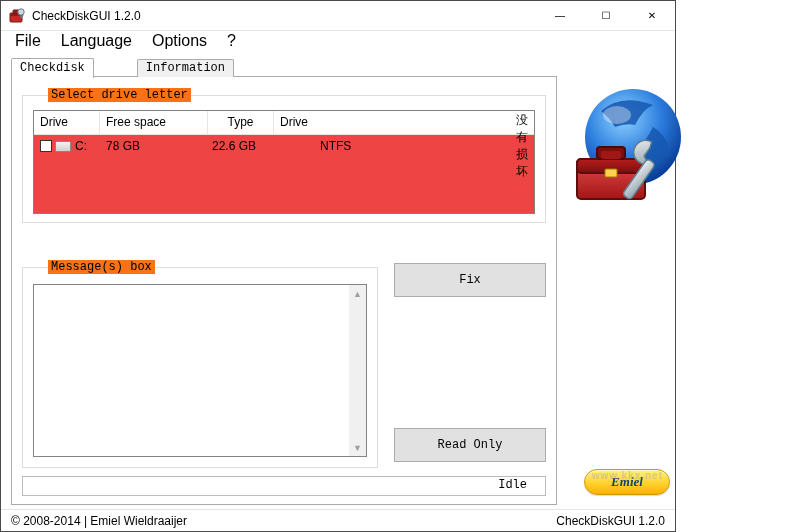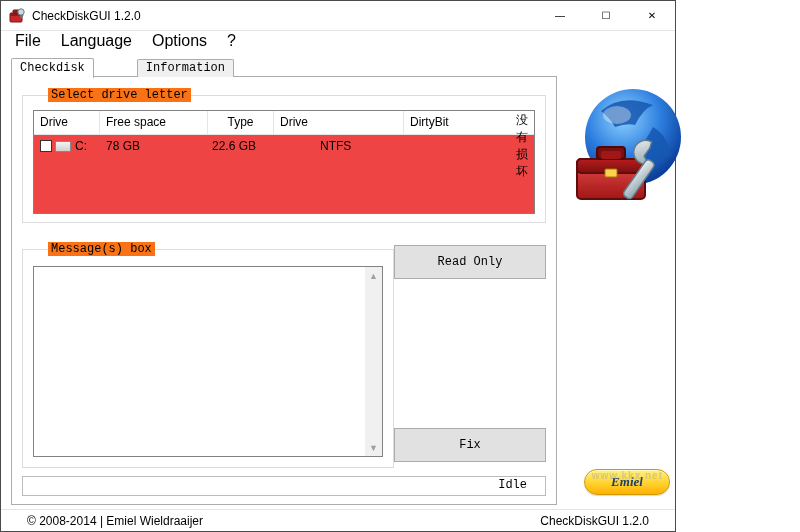--- a/index.html
+++ b/index.html
@@ -135,21 +135,21 @@
   .col-label { width: 130px; }
   .col-dirty { flex: 1; }
   .chk { width: 12px; height: 12px; border: 1px solid #333; margin-right: 3px; background: #fff; display: inline-block; }
   .drive-ico {
     width: 16px; height: 11px;
     background: linear-gradient(#f4f4f4,#cfcfcf);
     border: 1px solid #888; border-radius: 1px;
     margin-right: 4px; display: inline-block;
   }
   
-  .msg-row { display: flex; gap: 0; margin-top: 18px; flex: 1; }
+  .msg-row { display: flex; gap: 16px; margin-top: 36px; flex: 1; }
   .gb-msg { flex: 1; padding: 16px 10px 10px 10px; display: flex; }
   .msg-area {
     flex: 1;
     border: 1.5px solid #828282;
     background: #ffffff;
     position: relative;
   }
   .msg-area .sb {
     position: absolute; right: 0; top: 0; bottom: 0;
     width: 17px; background: #f0f0f0;
@@ -206,21 +206,21 @@
     color: rgba(170,170,170,0.5);
     font-size: 10px; font-weight: bold; letter-spacing: 1px;
     font-family: sans-serif;
     pointer-events: none;
   }
   
   .statusbar {
     height: 22px;
     border-top: 1px solid #e5e5e5;
     display: flex; align-items: center;
-    padding: 0 26px;
+    padding: 0 10px;
     font-size: 12px;
     justify-content: space-between;
   }
 </style>
 </head>
 <body>
 
 <div class="window">
 
   <div class="titlebar">
@@ -265,21 +265,20 @@
         <div class="tab-panel">
 
           <div class="groupbox gb-drives">
             <span class="legend mono">Select drive letter</span>
             <div class="drives-table">
               <div class="drives-header">
                 <div class="dh col-drive">Drive</div>
                 <div class="dh col-free">Free space</div>
                 <div class="dh col-type">Type</div>
                 <div class="dh col-label">Drive</div>
-                <div class="dh col-dirty">DirtyBit</div>
               </div>
               <div class="drives-row">
                 <div class="dc col-drive">
                   <span class="chk"></span>
                   <span class="drive-ico"></span>
                   <span>C:</span>
                 </div>
                 <div class="dc col-used">78 GB</div>
                 <div class="dc col-free">22.6 GB</div>
                 <div class="dc col-type">NTFS</div>
@@ -293,22 +292,22 @@
             <div class="groupbox gb-msg">
               <span class="legend mono">Message(s) box</span>
               <div class="msg-area">
                 <div class="sb">
                   <div class="arr">▲</div>
                   <div class="arr">▼</div>
                 </div>
               </div>
             </div>
             <div class="actions">
+              <div class="btn mono">Fix</div>
               <div class="btn mono">Read Only</div>
-              <div class="btn mono">Fix</div>
             </div>
           </div>
 
           <div class="progress-row">
             <span class="idle mono">Idle</span>
           </div>
 
         </div>
       </div>
 

